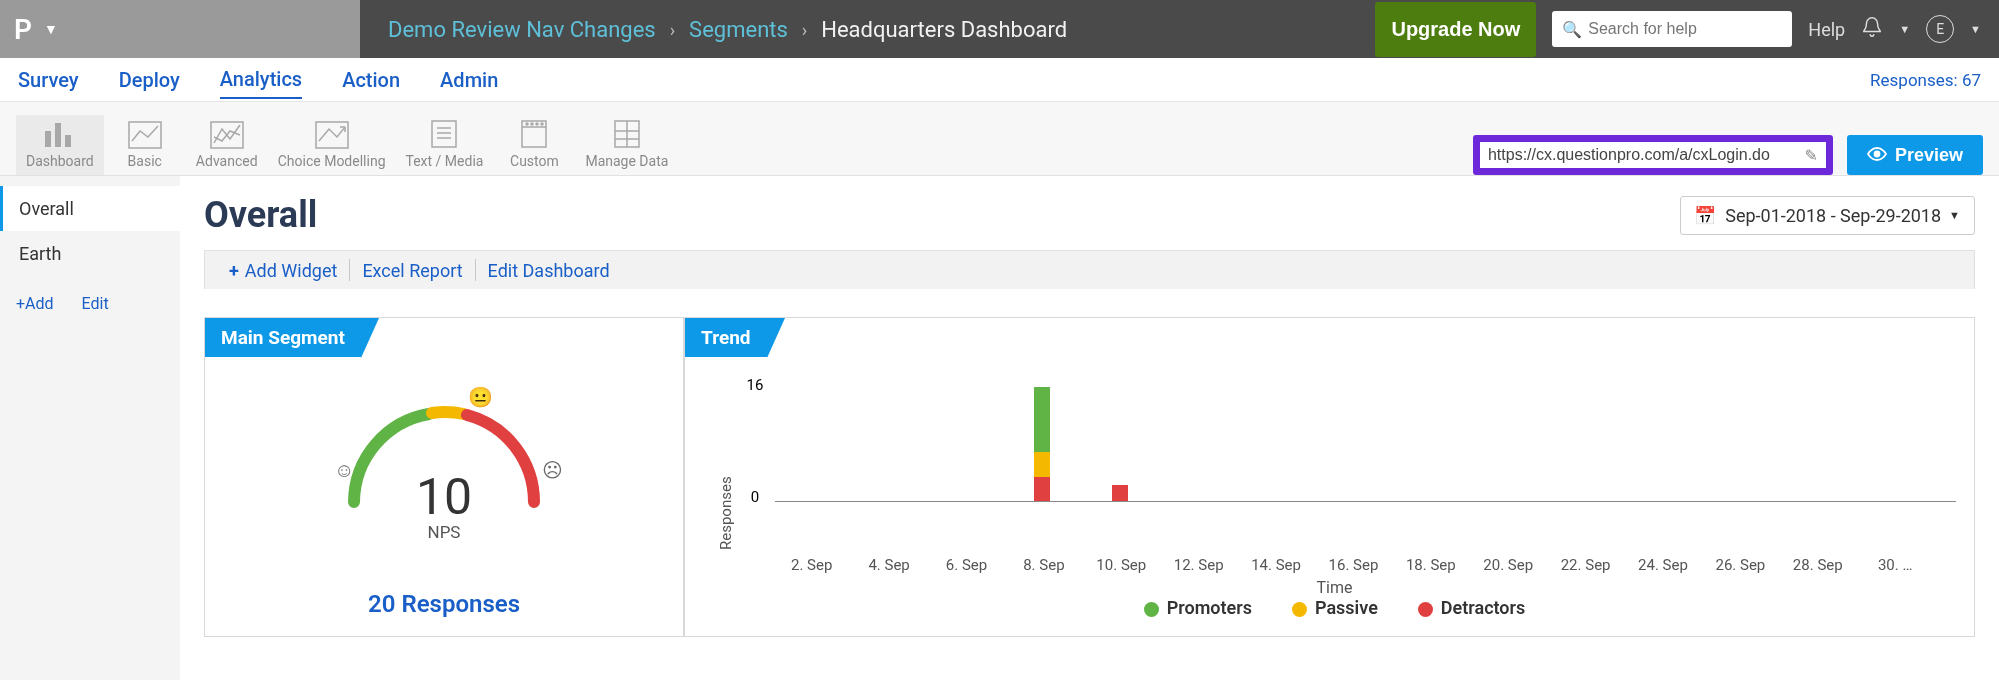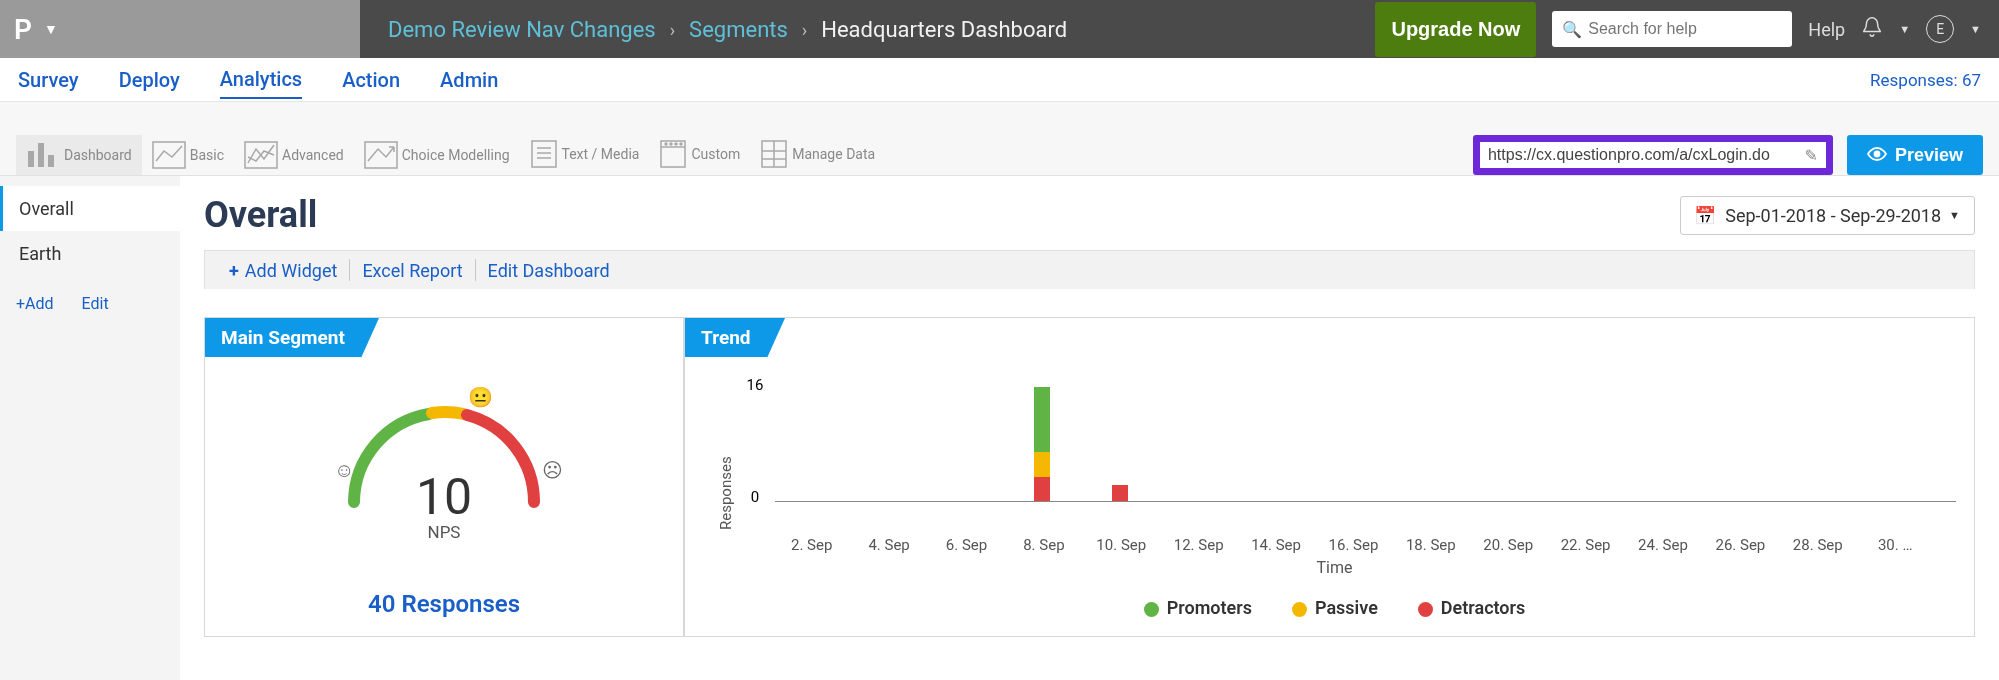--- a/index.html
+++ b/index.html
@@ -75,21 +75,21 @@
   .mainnav .sp { flex:1; }
   .responses-label { color:#1a5fc7; font-size:17px; }
 
   
   .toolbar {
     display:flex; align-items:flex-end; height:74px;
     background:#f7f7f7; border-bottom:1px solid #e2e2e2;
     padding: 0 16px;
   }
   .tool-item {
-    display:flex; flex-direction:row; align-items:center; justify-content:flex-end;
+    display:flex; flex-direction:column; align-items:center; justify-content:flex-end;
     min-width:82px; padding:6px 10px; color:#8a8a8a; font-size:14px; cursor:pointer;
     gap:4px;
   }
   .tool-item.active {
     background:#eaeaea;
   }
   .tool-icon { font-size:26px; color:#a8a8a8; }
   .tool-icon svg { display:block; }
   .toolbar .sp { flex:1; }
   .url-box {
@@ -199,21 +199,21 @@
   }
   .seg-prom { background:#5fb445; }
   .seg-pass { background:#f5b800; }
   .seg-detr { background:#e04040; }
   .x-axis {
     display:flex; margin-left:60px; margin-top:6px; font-size:15px; color:#555;
   }
   .x-axis span { display:inline-block; text-align:center; }
   .x-title { text-align:center; font-size:16px; color:#555; margin-top:4px; }
   .legend {
-    display:flex; gap:40px; justify-content:center; margin-top:20px;
+    display:flex; gap:40px; justify-content:center; 
     font-size:18px; font-weight:600; color:#333;
   }
   .legend .dot { width:15px; height:15px; border-radius:50%; display:inline-block; margin-right:8px; vertical-align:middle; }
 </style>
 </head>
 <body>
 
 <div class="topbar">
   <div class="brandbox">
     <span class="logo">P</span>
@@ -393,21 +393,21 @@
 
             <text x="20" y="105" class="smiley" font-size="22" fill="#666">☺</text>
             <text x="154" y="32" class="smiley" font-size="22" fill="#666">😐</text>
             <text x="228" y="105" class="smiley" font-size="22" fill="#666">☹</text>
           </svg>
         </div>
         <div class="gauge-center">
           <div class="val">10</div>
           <div class="lbl">NPS</div>
         </div>
-        <div class="responses-link">40 Responses</div>
+        <div class="responses-link">20 Responses</div>
       </div>
 
       <div class="card big">
         <div class="card-title">Trend</div>
         <div class="trend-inner">
           <div class="chart-area">
             <div class="y-axis-title">Responses</div>
             <div class="y-axis">
               <span class="yl">16</span>
               <span class="yl">0</span>

